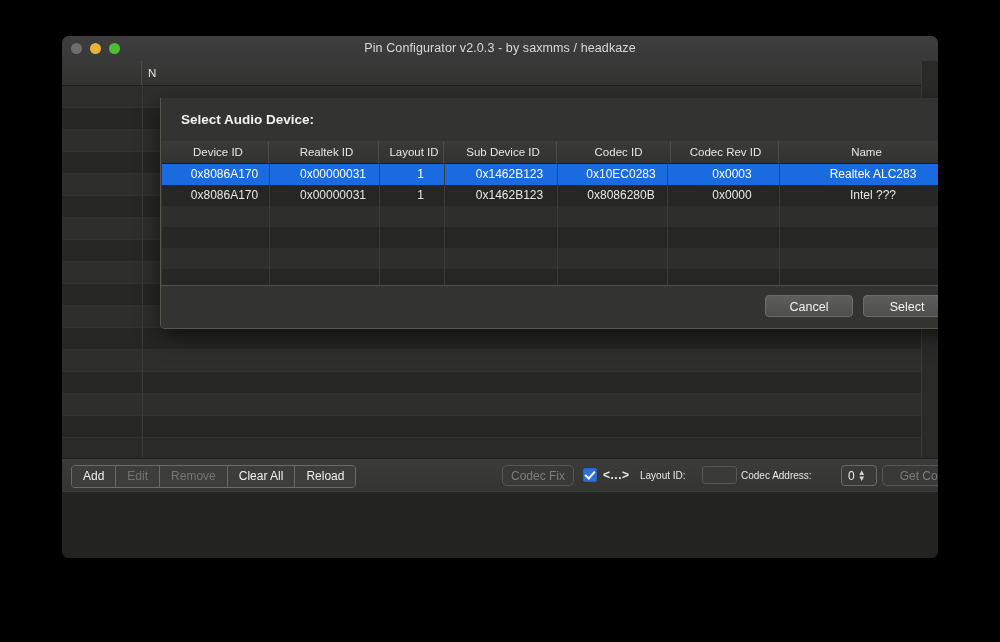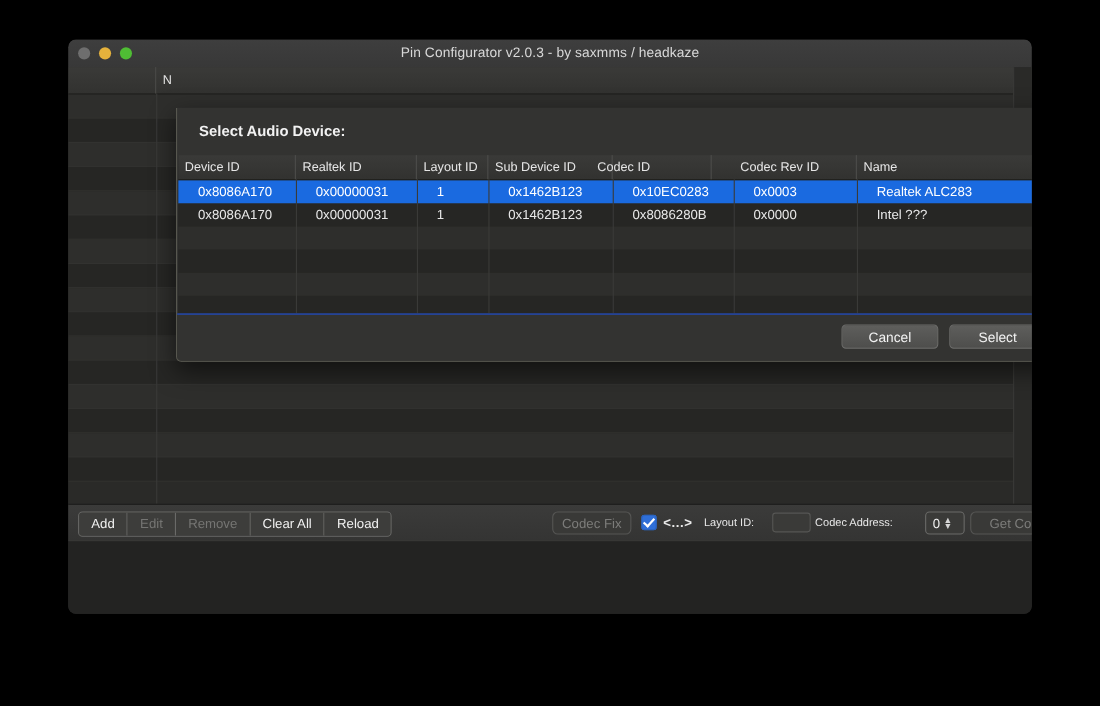--- a/index.html
+++ b/index.html
@@ -306,20 +306,21 @@
   }
 
   #modal-table {
     position: absolute;
     left: 1px;
     top: 43px;
     width: 804px;
     height: 144px;
     background: #2a2a28;
     overflow: hidden;
+    text-align: center;
   }
 
   #modal-table-header {
     position: relative;
     height: 22px;
     background: linear-gradient(#3a3a38, #323230);
     border-bottom: 1px solid #1d1d1b;
   }
   .mh-cell {
     position: absolute;
@@ -473,21 +474,21 @@
     <div id="modal">
 
       <div id="modal-title">Select Audio Device:</div>
 
       <div id="modal-table">
         <div id="modal-table-header">
             <div class="mh-cell" style="left: 0px; width: 107px;">Device ID</div>
             <div class="mh-cell" style="left: 107px; width: 110px;">Realtek ID</div>
             <div class="mh-cell" style="left: 217px; width: 65px;">Layout ID</div>
             <div class="mh-cell" style="left: 282px; width: 113px;">Sub Device ID</div>
-            <div class="mh-cell" style="left: 375px; width: 110px;">Codec ID</div>
+            <div class="mh-cell" style="left: 399px; width: 110px;">Codec ID</div>
             <div class="mh-cell" style="left: 505px; width: 112px;">Codec Rev ID</div>
             <div class="mh-cell" style="left: 617px; width: 170px;">Name</div>
           </div>
         <div id="modal-rows">
             <div class="m-row selected">
               <div class="mc" style="left: 0px; width: 107px;">0x8086A170</div>
               <div class="mc" style="left: 107px; width: 110px;">0x00000031</div>
               <div class="mc" style="left: 217px; width: 65px;">1</div>
               <div class="mc" style="left: 282px; width: 113px;">0x1462B123</div>
               <div class="mc" style="left: 395px; width: 110px;">0x10EC0283</div>

